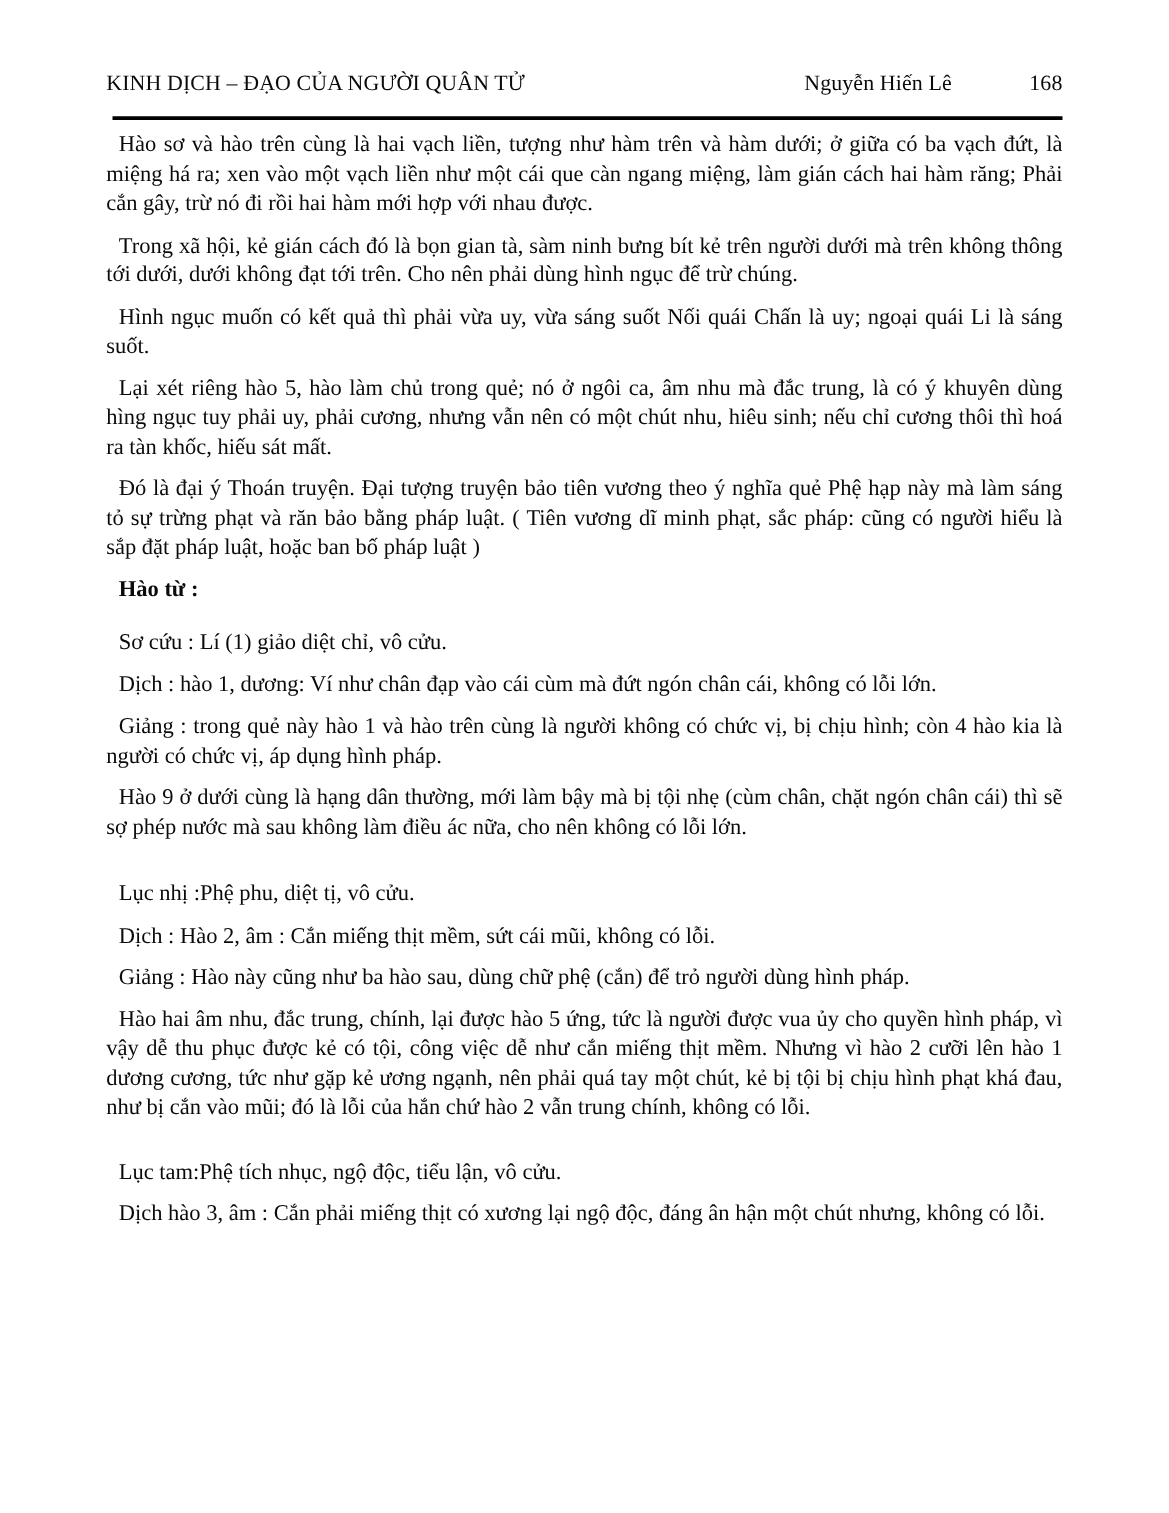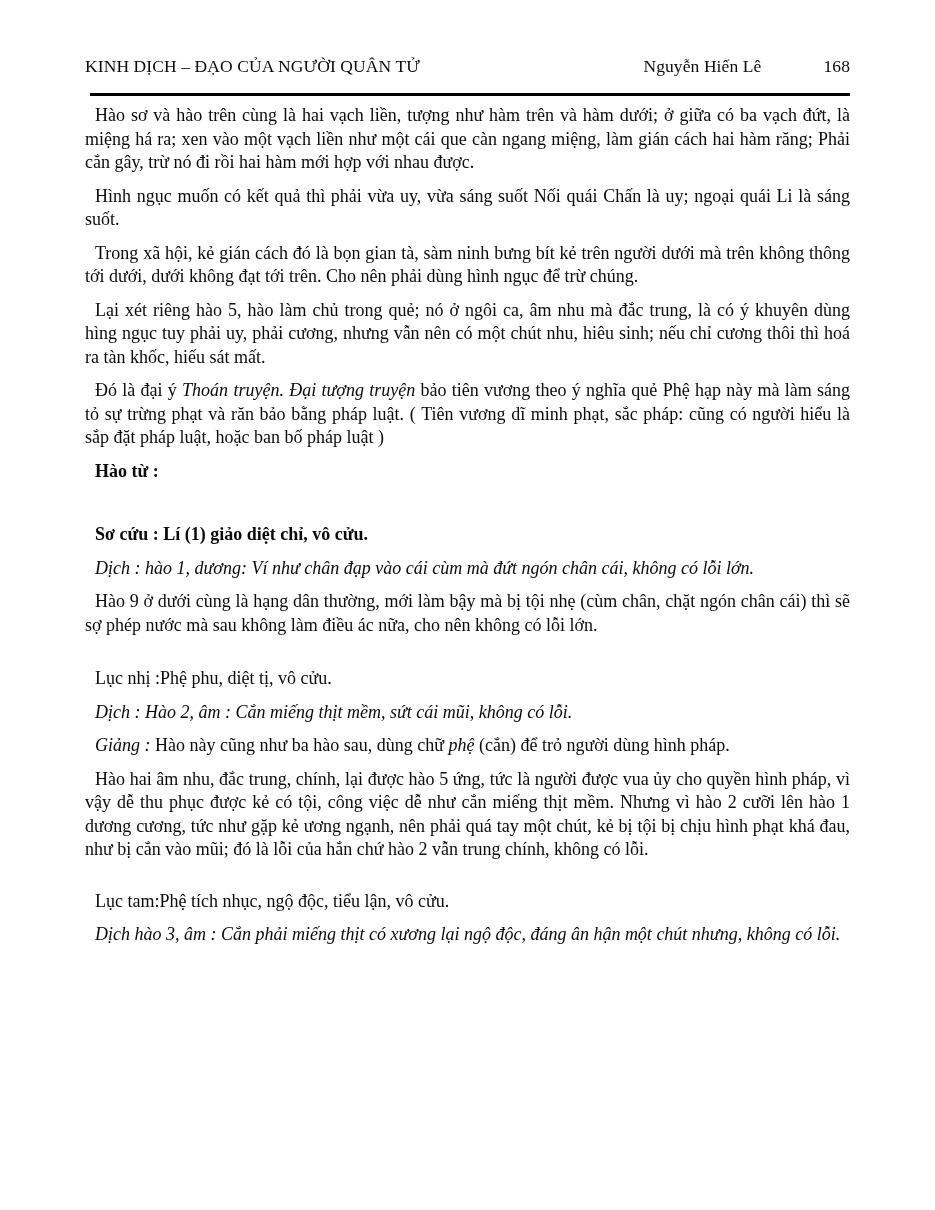--- a/index.html
+++ b/index.html
@@ -39,45 +39,46 @@
     text-align: justify;
     text-align-last: left;
   }
   .para {
     margin: 0 0 10px 0;
     text-indent: 10px;
   }
   .para.heading {
     font-weight: bold;
   }
-  .it { font-style: italic; }
+  .it { }
   .bd { font-weight: bold; }
 </style>
 </head>
 <body>
 
 <header class="page-header">
   <span>KINH DỊCH – ĐẠO CỦA NGƯỜI QUÂN TỬ</span>
   <span class="right-group">
     <span>Nguyễn Hiến Lê</span>
     <span>168</span>
   </span>
 </header>
 
 <hr class="header-rule">
 
 <main class="page-body">
     <p class="para"><span>Hào sơ và hào trên cùng là hai vạch liền, tượng như hàm trên và hàm dưới; ở giữa có ba vạch đứt, là miệng há ra; xen vào một vạch liền như một cái que càn ngang miệng, làm gián cách hai hàm răng; Phải cắn gây, trừ nó đi rồi hai hàm mới hợp với nhau được.</span></p>
+    <p class="para"><span>Trong xã hội, kẻ gián cách đó là bọn gian tà, sàm ninh bưng bít kẻ trên người dưới mà trên không thông tới dưới, dưới không đạt tới trên. Cho nên phải dùng hình ngục để trừ chúng.</span></p>
     <p class="para"><span>Hình ngục muốn có kết quả thì phải vừa uy, vừa sáng suốt Nối quái Chấn là uy; ngoại quái Li là sáng suốt.</span></p>
-    <p class="para"><span>Trong xã hội, kẻ gián cách đó là bọn gian tà, sàm ninh bưng bít kẻ trên người dưới mà trên không thông tới dưới, dưới không đạt tới trên. Cho nên phải dùng hình ngục để trừ chúng.</span></p>
     <p class="para"><span>Lại xét riêng hào 5, hào làm chủ trong quẻ; nó ở ngôi ca, âm nhu mà đắc trung, là có ý khuyên dùng hìng ngục tuy phải uy, phải cương, nhưng vẫn nên có một chút nhu, hiêu sinh; nếu chỉ cương thôi thì hoá ra tàn khốc, hiếu sát mất.</span></p>
     <p class="para"><span>Đó là đại ý </span><span class="it">Thoán truyện. Đại tượng truyện</span><span> bảo tiên vương theo ý nghĩa quẻ Phệ hạp này mà làm sáng tỏ sự trừng phạt và răn bảo bằng pháp luật. ( Tiên vương dĩ minh phạt, sắc pháp: cũng có người hiểu là sắp đặt pháp luật, hoặc ban bố pháp luật )</span></p>
     <p class="para heading"><span class="bd">Hào từ :</span></p>
-    <p class="para" style="margin-top: 40px; font-weight: bold;"><span>Sơ cứu : Lí (1) giảo diệt chỉ, vô cửu.</span></p>
+    <p class="para" style="margin-top: 19px;"><span>Sơ cứu : Lí (1) giảo diệt chỉ, vô cửu.</span></p>
     <p class="para"><span class="it">Dịch : hào 1, dương: Ví như chân đạp vào cái cùm mà đứt ngón chân cái, không có lỗi lớn.</span></p>
+    <p class="para"><span class="it">Giảng : </span><span>trong quẻ này hào 1 và hào trên cùng là người không có chức vị, bị chịu hình; còn 4 hào kia là người có chức vị, áp dụng hình pháp.</span></p>
     <p class="para"><span>Hào 9 ở dưới cùng là hạng dân thường, mới làm bậy mà bị tội nhẹ (cùm chân, chặt ngón chân cái) thì sẽ sợ phép nước mà sau không làm điều ác nữa, cho nên không có lỗi lớn.</span></p>
     <p class="para" style="margin-top: 30px;"><span>Lục nhị :Phệ phu, diệt tị, vô cửu.</span></p>
     <p class="para"><span class="it">Dịch : Hào 2, âm : Cắn miếng thịt mềm, sứt cái mũi, không có lỗi.</span></p>
     <p class="para"><span class="it">Giảng : </span><span>Hào này cũng như ba hào sau, dùng chữ </span><span class="it">phệ</span><span> (cắn) để trỏ người dùng hình pháp.</span></p>
     <p class="para"><span>Hào hai âm nhu, đắc trung, chính, lại được hào 5 ứng, tức là người được vua ủy cho quyền hình pháp, vì vậy dễ thu phục được kẻ có tội, công việc dễ như cắn miếng thịt mềm. Nhưng vì hào 2 cưỡi lên hào 1 dương cương, tức như gặp kẻ ương ngạnh, nên phải quá tay một chút, kẻ bị tội bị chịu hình phạt khá đau, như bị cắn vào mũi; đó là lỗi của hắn chứ hào 2 vẫn trung chính, không có lỗi.</span></p>
     <p class="para" style="margin-top: 28px;"><span>Lục tam:Phệ tích nhục, ngộ độc, tiểu lận, vô cửu.</span></p>
     <p class="para"><span class="it">Dịch hào 3, âm : Cắn phải miếng thịt có xương lại ngộ độc, đáng ân hận một chút nhưng, không có lỗi.</span></p>
   </main>
 
 </body></html>

